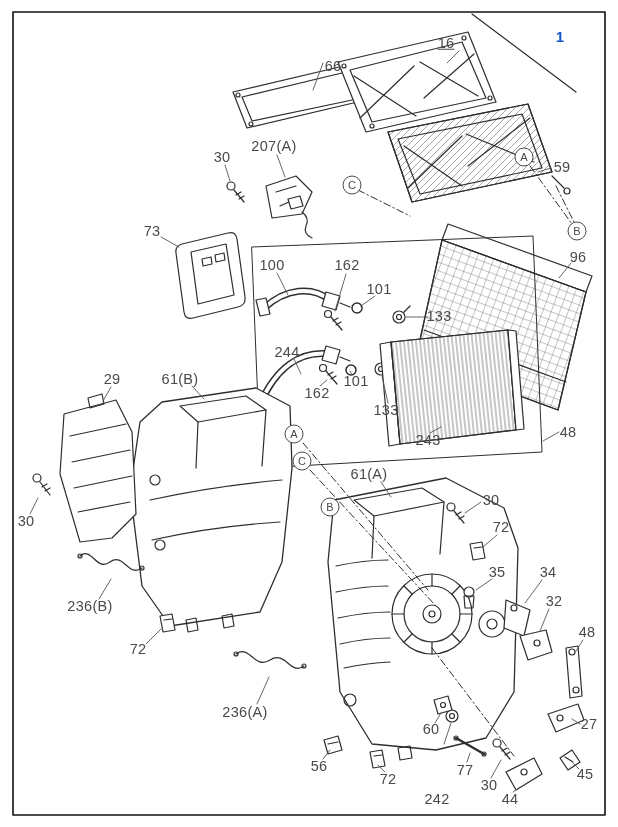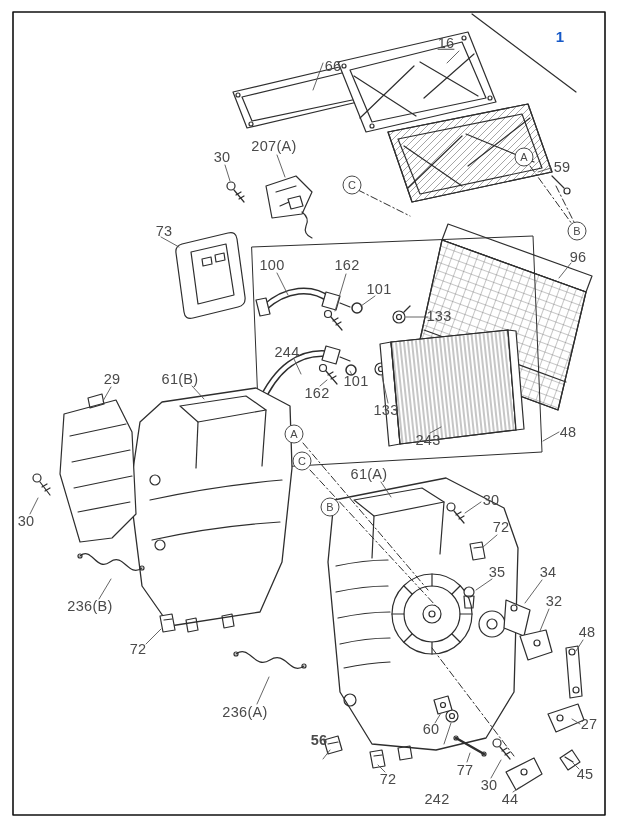--- a/index.html
+++ b/index.html
@@ -398,21 +398,21 @@
   </g>
 </svg>
 
 <div class="callout-layer">
       <span class="callout accent" style="left: 560px; top: 36px;">1</span>
       <span class="callout" style="left: 333px; top: 54px; margin-top: 12px;">66</span>
       <span class="callout" style="left: 446px; top: 43px; text-decoration: underline;">16</span>
       <span class="callout" style="left: 222px; top: 157px;">30</span>
       <span class="callout" style="left: 274px; top: 146px;">207(A)</span>
       <span class="callout" style="left: 562px; top: 167px;">59</span>
-      <span class="callout" style="left: 164px; top: 231px;">73</span>
+      <span class="callout" style="left: 152px; top: 231px;">73</span>
       <span class="callout" style="left: 578px; top: 257px;">96</span>
       <span class="callout" style="left: 272px; top: 265px;">100</span>
       <span class="callout" style="left: 347px; top: 265px;">162</span>
       <span class="callout" style="left: 379px; top: 289px;">101</span>
       <span class="callout" style="left: 439px; top: 316px;">133</span>
       <span class="callout" style="left: 287px; top: 352px;">244</span>
       <span class="callout" style="left: 317px; top: 393px;">162</span>
       <span class="callout" style="left: 356px; top: 381px;">101</span>
       <span class="callout" style="left: 386px; top: 410px;">133</span>
       <span class="callout" style="left: 428px; top: 440px;">243</span>
@@ -423,21 +423,21 @@
       <span class="callout" style="left: 369px; top: 474px; text-align: right;">61(A)</span>
       <span class="callout" style="left: 491px; top: 500px;">30</span>
       <span class="callout" style="left: 501px; top: 527px;">72</span>
       <span class="callout" style="left: 497px; top: 572px;">35</span>
       <span class="callout" style="left: 548px; top: 572px;">34</span>
       <span class="callout" style="left: 554px; top: 601px;">32</span>
       <span class="callout" style="left: 587px; top: 632px;">48</span>
       <span class="callout" style="left: 90px; top: 606px;">236(B)</span>
       <span class="callout" style="left: 138px; top: 649px;">72</span>
       <span class="callout" style="left: 245px; top: 712px;">236(A)</span>
-      <span class="callout" style="left: 319px; top: 740px; font-weight: bold;">56</span>
+      <span class="callout" style="left: 319px; top: 766px;">56</span>
       <span class="callout" style="left: 388px; top: 779px;">72</span>
       <span class="callout" style="left: 431px; top: 729px;">60</span>
       <span class="callout" style="left: 437px; top: 751px; margin-top: 48px;">242</span>
       <span class="callout" style="left: 465px; top: 770px;">77</span>
       <span class="callout" style="left: 489px; top: 785px;">30</span>
       <span class="callout" style="left: 510px; top: 799px;">44</span>
       <span class="callout" style="left: 585px; top: 774px;">45</span>
       <span class="callout" style="left: 589px; top: 724px;">27</span>
       <span class="callout circled" style="left: 524px; top: 157px;">A</span>
       <span class="callout circled" style="left: 577px; top: 231px;">B</span>

